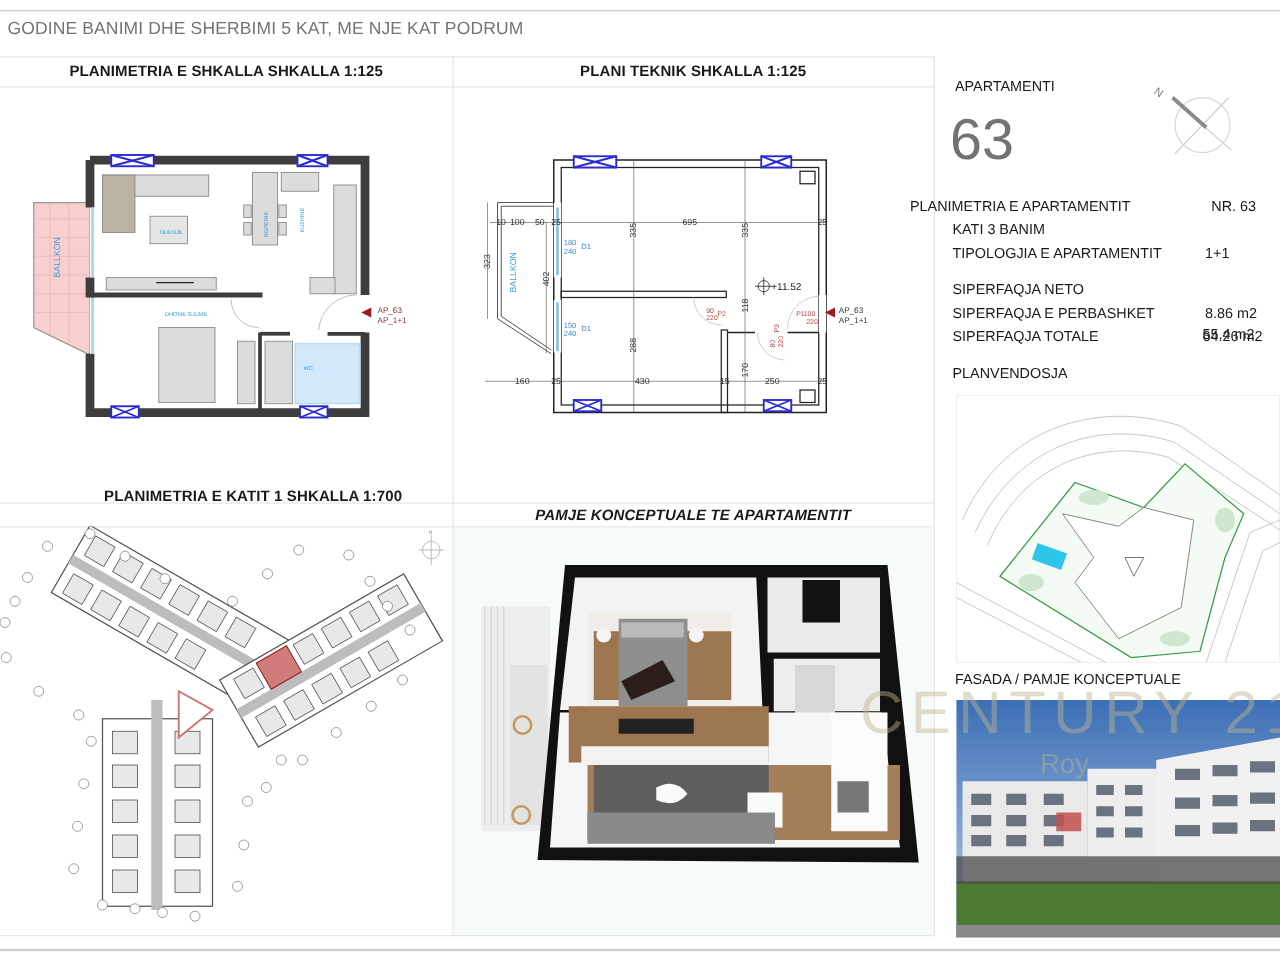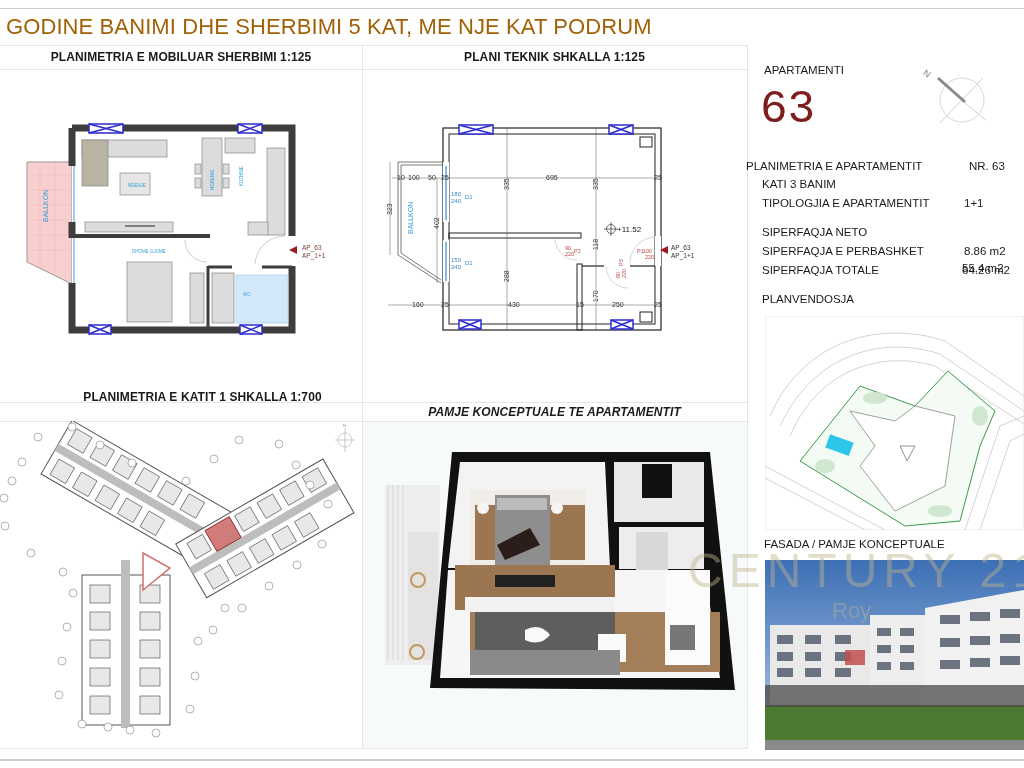--- a/index.html
+++ b/index.html
@@ -1,43 +1,43 @@
 <!DOCTYPE html>
 <html><head>
 <meta charset="utf-8">
 <style>
   html,body{margin:0;padding:0;background:#fff;}
   body{width:1024px;height:768px;position:relative;overflow:hidden;font-family:"DejaVu Sans Condensed","DejaVu Sans",sans-serif;color:#111;}
   .abs{position:absolute;}
   .topline{left:0;top:8px;width:1024px;height:1px;background:#cfcfcf;}
-  .title{left:6px;top:14px;font-family:"Liberation Sans",sans-serif;font-size:22px;letter-spacing:0.1px;color:#a16207;white-space:nowrap;}
+  .title{left:6px;top:14px;font-family:"Liberation Sans",sans-serif;font-size:14px;letter-spacing:0.1px;color:#737373;white-space:nowrap;}
   .gridline-h{height:1px;background:#e6e6e6;}
   .gridline-v{width:1px;background:#e6e6e6;}
   .sec-title{font-family:"Liberation Sans",sans-serif;font-weight:bold;font-size:12px;color:#1a1a1a;white-space:nowrap;text-align:center;letter-spacing:0.1px;}
   .info-label{font-family:"Liberation Sans",sans-serif;font-weight:normal;font-size:11.5px;color:#1a1a1a;white-space:nowrap;}
-  .big-num{font-family:Liberation Mono, monospace;font-size:46px;color:#7f1d1d;}
+  .big-num{font-family:Liberation Sans, sans-serif;font-size:46px;color:#737373;}
   .bottomline{left:0;top:759px;width:1024px;height:2px;background:#cfcfcf;}
   .watermark{font-family:"Liberation Sans",sans-serif;color:rgba(190,180,140,0.45);white-space:nowrap;pointer-events:none;}
   svg text{font-family:"Liberation Sans",sans-serif;}
 </style>
 </head>
 <body>
 
 <div class="abs topline"></div>
 <div class="abs title">GODINE BANIMI DHE SHERBIMI 5 KAT, ME NJE KAT PODRUM</div>
 
 <div class="abs gridline-h" style="left:0;top:45px;width:748px;"></div>
 <div class="abs gridline-h" style="left:0;top:69px;width:748px;"></div>
 <div class="abs gridline-h" style="left:0;top:402px;width:748px;"></div>
 <div class="abs gridline-h" style="left:0;top:421px;width:748px;"></div>
 <div class="abs gridline-h" style="left:0;top:748px;width:748px;"></div>
 <div class="abs gridline-v" style="left:362px;top:45px;height:703px;"></div>
 <div class="abs gridline-v" style="left:747px;top:45px;height:703px;"></div>
 
-<div class="abs sec-title" style="left:0;top:50px;width:362px;">PLANIMETRIA E MOBILUAR  SHERBIMI 1:125</div>
+<div class="abs sec-title" style="left:0;top:50px;width:362px;">PLANIMETRIA E SHKALLA  SHKALLA 1:125</div>
 <div class="abs sec-title" style="left:362px;top:50px;width:385px;">PLANI TEKNIK   SHKALLA 1:125</div>
 <div class="abs sec-title" style="left:0;top:390px;width:405px;text-align:center;">PLANIMETRIA E KATIT 1    SHKALLA 1:700</div>
 <div class="abs sec-title" style="left:362px;top:405px;width:385px;font-style:italic;">PAMJE KONCEPTUALE TE APARTAMENTIT</div>
 
 <svg class="abs" style="left:0;top:110px;" width="360" height="230" viewBox="0 110 360 230">
 
   <polygon points="27,162 72,162 72,283 70,283 27,262" fill="#f7cfcf" stroke="#999" stroke-width="1"></polygon>
   <g stroke="#f0b0b0" stroke-width="0.5">
     <line x1="27" y1="175" x2="72" y2="175"></line>
       <line x1="27" y1="190" x2="72" y2="190"></line>
@@ -358,21 +358,21 @@
 <div class="abs big-num" style="left:760px;top:84px;">63</div>
 
 <svg class="abs" style="left:915px;top:65px;" width="80" height="60">
   <circle cx="47" cy="35" r="22" fill="none" stroke="#d8d8d8" stroke-width="1"></circle>
   <line x1="25" y1="58" x2="68" y2="13" stroke="#d0d0d0" stroke-width="1"></line>
   <line x1="26" y1="17" x2="70" y2="55" stroke="#d0d0d0" stroke-width="1"></line>
   <line x1="23" y1="13" x2="50" y2="37" stroke="#8a8a8a" stroke-width="3"></line>
   <text x="8" y="12" font-size="9" fill="#777" transform="rotate(35 12 10)">N</text>
 </svg>
 
-<div class="abs info-label" style="left:746px;top:160px;">PLANIMETRIA E APARTAMENTIT</div>
+<div class="abs info-label" style="left:728px;top:160px;">PLANIMETRIA E APARTAMENTIT</div>
 <div class="abs info-label" style="left:969px;top:160px;">NR. 63</div>
 <div class="abs info-label" style="left:762px;top:178px;">KATI 3 BANIM</div>
 <div class="abs info-label" style="left:762px;top:197px;">TIPOLOGJIA E APARTAMENTIT</div>
 <div class="abs info-label" style="left:964px;top:197px;">1+1</div>
 
 <div class="abs info-label" style="left:762px;top:226px;">SIPERFAQJA NETO</div>
 <div class="abs info-label" style="left:962px;top:226px;margin-top:36px;">55.4 m2</div>
 <div class="abs info-label" style="left:762px;top:245px;">SIPERFAQJA E PERBASHKET</div>
 <div class="abs info-label" style="left:964px;top:245px;">8.86 m2</div>
 <div class="abs info-label" style="left:762px;top:264px;">SIPERFAQJA TOTALE</div>

